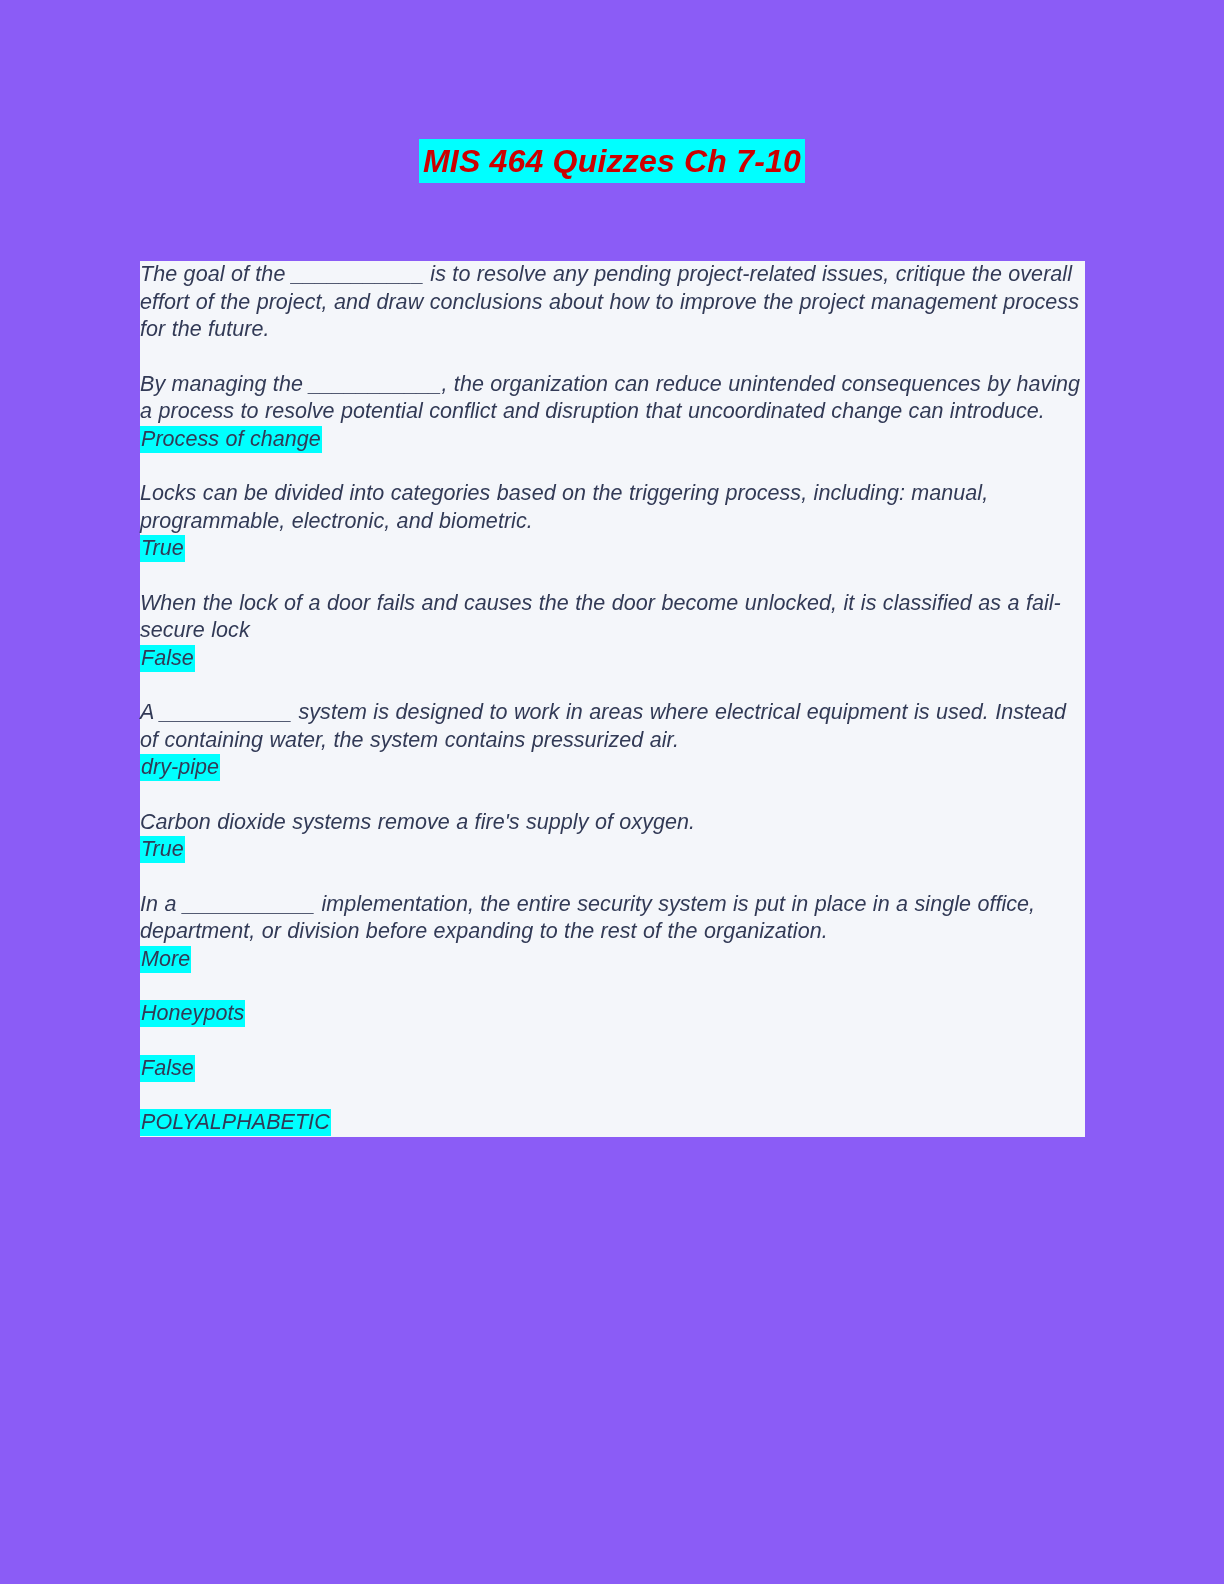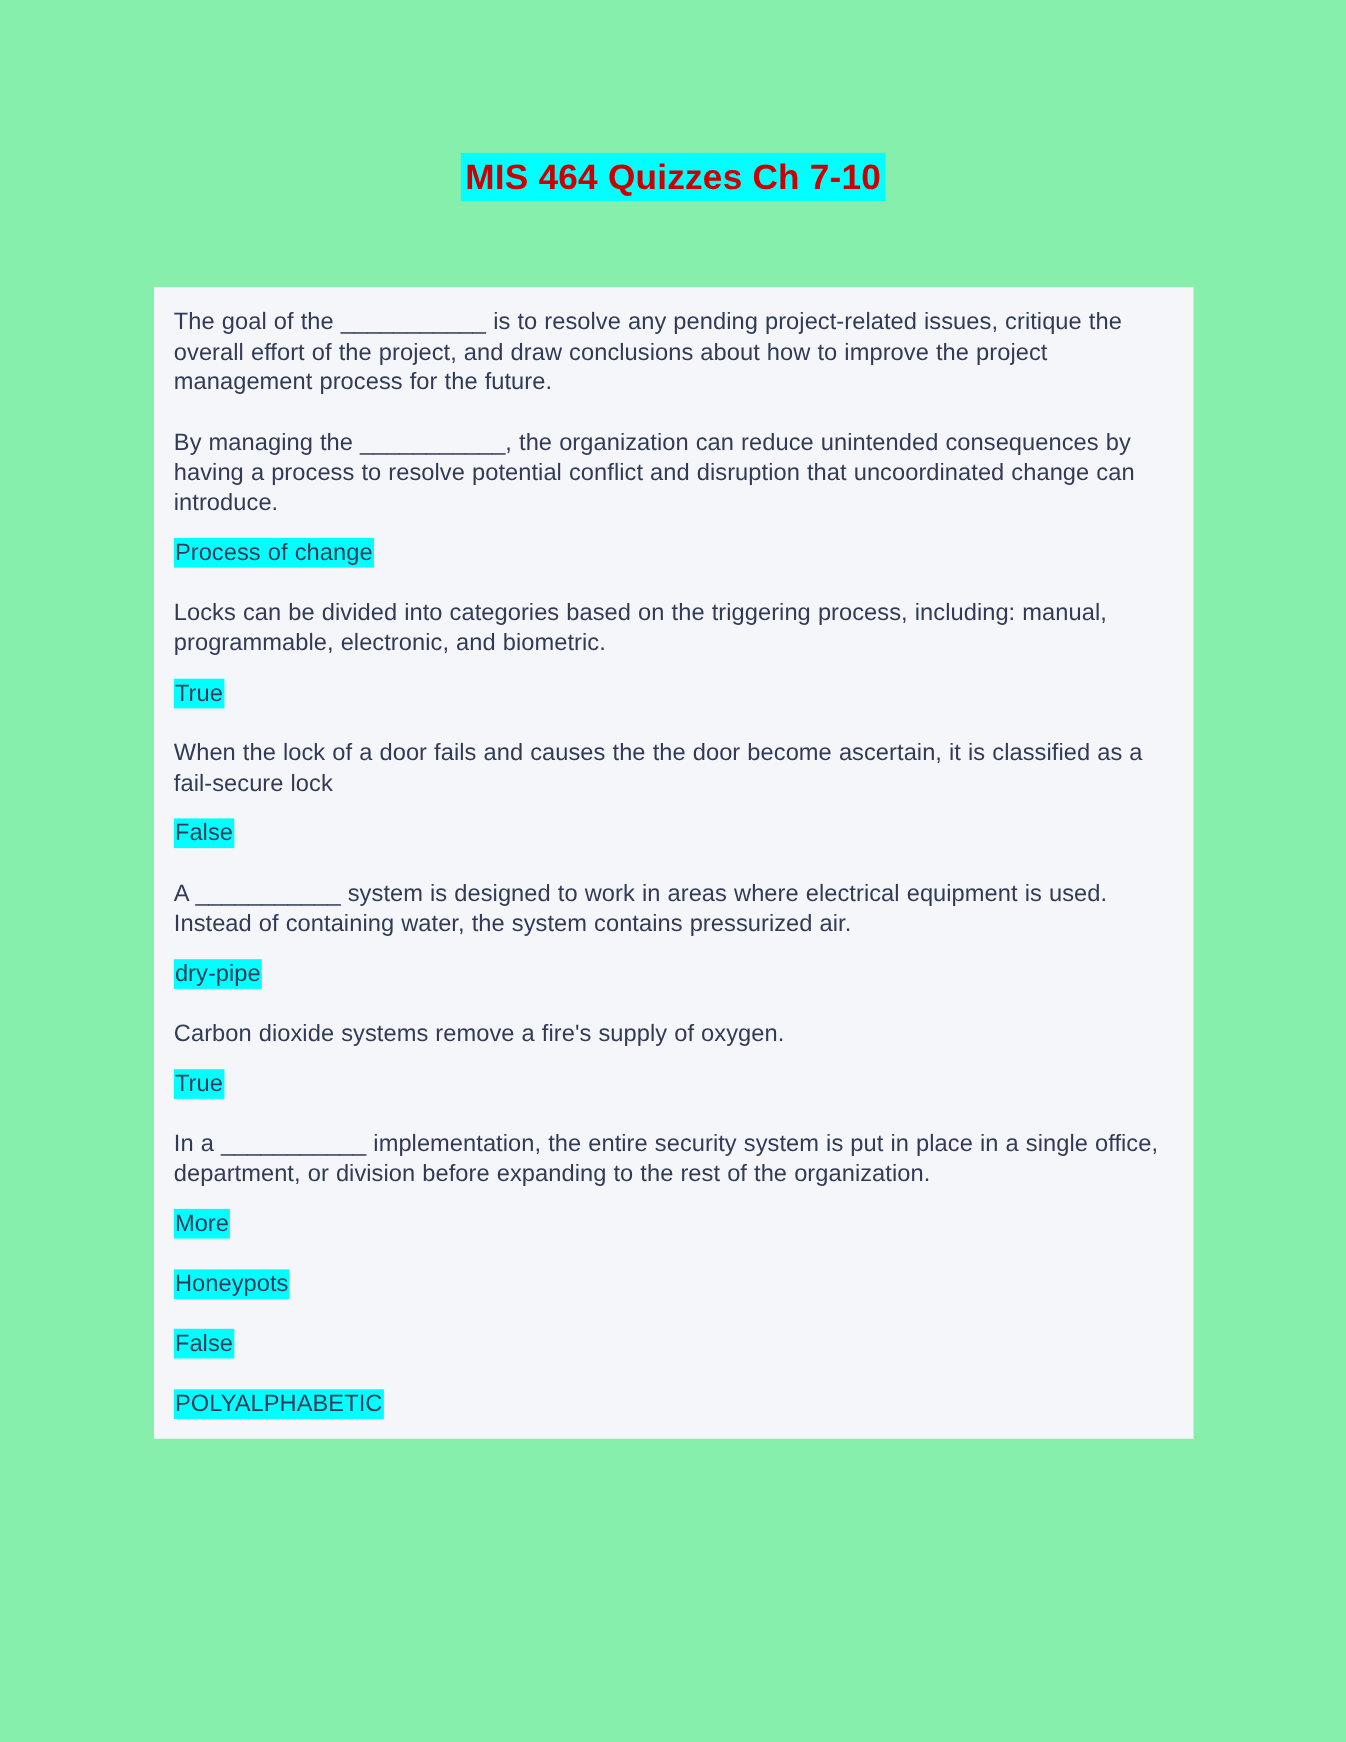--- a/index.html
+++ b/index.html
@@ -10,22 +10,23 @@
   body {
     width: 1224px;
     height: 1584px;
     font-family: "Liberation Sans", sans-serif;
     -webkit-font-smoothing: antialiased;
   }
   .page {
     position: relative;
     width: 1224px;
     height: 1584px;
-    background: #86efac;
+    background: #8b5cf6;
     overflow: hidden;
+    font-style: italic;
   }
 
   
   .doc-title-wrap {
     position: absolute;
     left: 0;
     top: 139px;
     width: 1224px;
     text-align: center;
   }
@@ -56,21 +57,21 @@
   .qa + .qa {
     margin-top: 27px;
   }
 
   .q-text,
   .a-text,
   .tail-text {
     font-size: 21.5px;
     line-height: 27.5px;
     color: #323A56;
-    margin: 18px;
+    margin: 0;
     letter-spacing: 0.05px;
     word-spacing: 0.4px;
   }
 
   .a-text .hl {
     background: #00FFFF;
     padding: 1px 1px 2px 1px;
   }
 
   
@@ -102,21 +103,21 @@
       <div class="q-text">By managing the ___________, the organization can reduce unintended consequences by having a process to resolve potential conflict and disruption that uncoordinated change can introduce.</div>
       <div class="a-text"><span class="hl">Process of change</span></div>
     </div>
 
     <div class="qa">
       <div class="q-text">Locks can be divided into categories based on the triggering process, including: manual, programmable, electronic, and biometric.</div>
       <div class="a-text"><span class="hl">True</span></div>
     </div>
 
     <div class="qa">
-      <div class="q-text">When the lock of a door fails and causes the the door become ascertain, it is classified as a fail-secure lock</div>
+      <div class="q-text">When the lock of a door fails and causes the the door become unlocked, it is classified as a fail-secure lock</div>
       <div class="a-text"><span class="hl">False</span></div>
     </div>
 
     <div class="qa">
       <div class="q-text">A ___________ system is designed to work in areas where electrical equipment is used. Instead of containing water, the system contains pressurized air.</div>
       <div class="a-text"><span class="hl">dry-pipe</span></div>
     </div>
 
     <div class="qa">
       <div class="q-text">Carbon dioxide systems remove a fire's supply of oxygen.</div>

